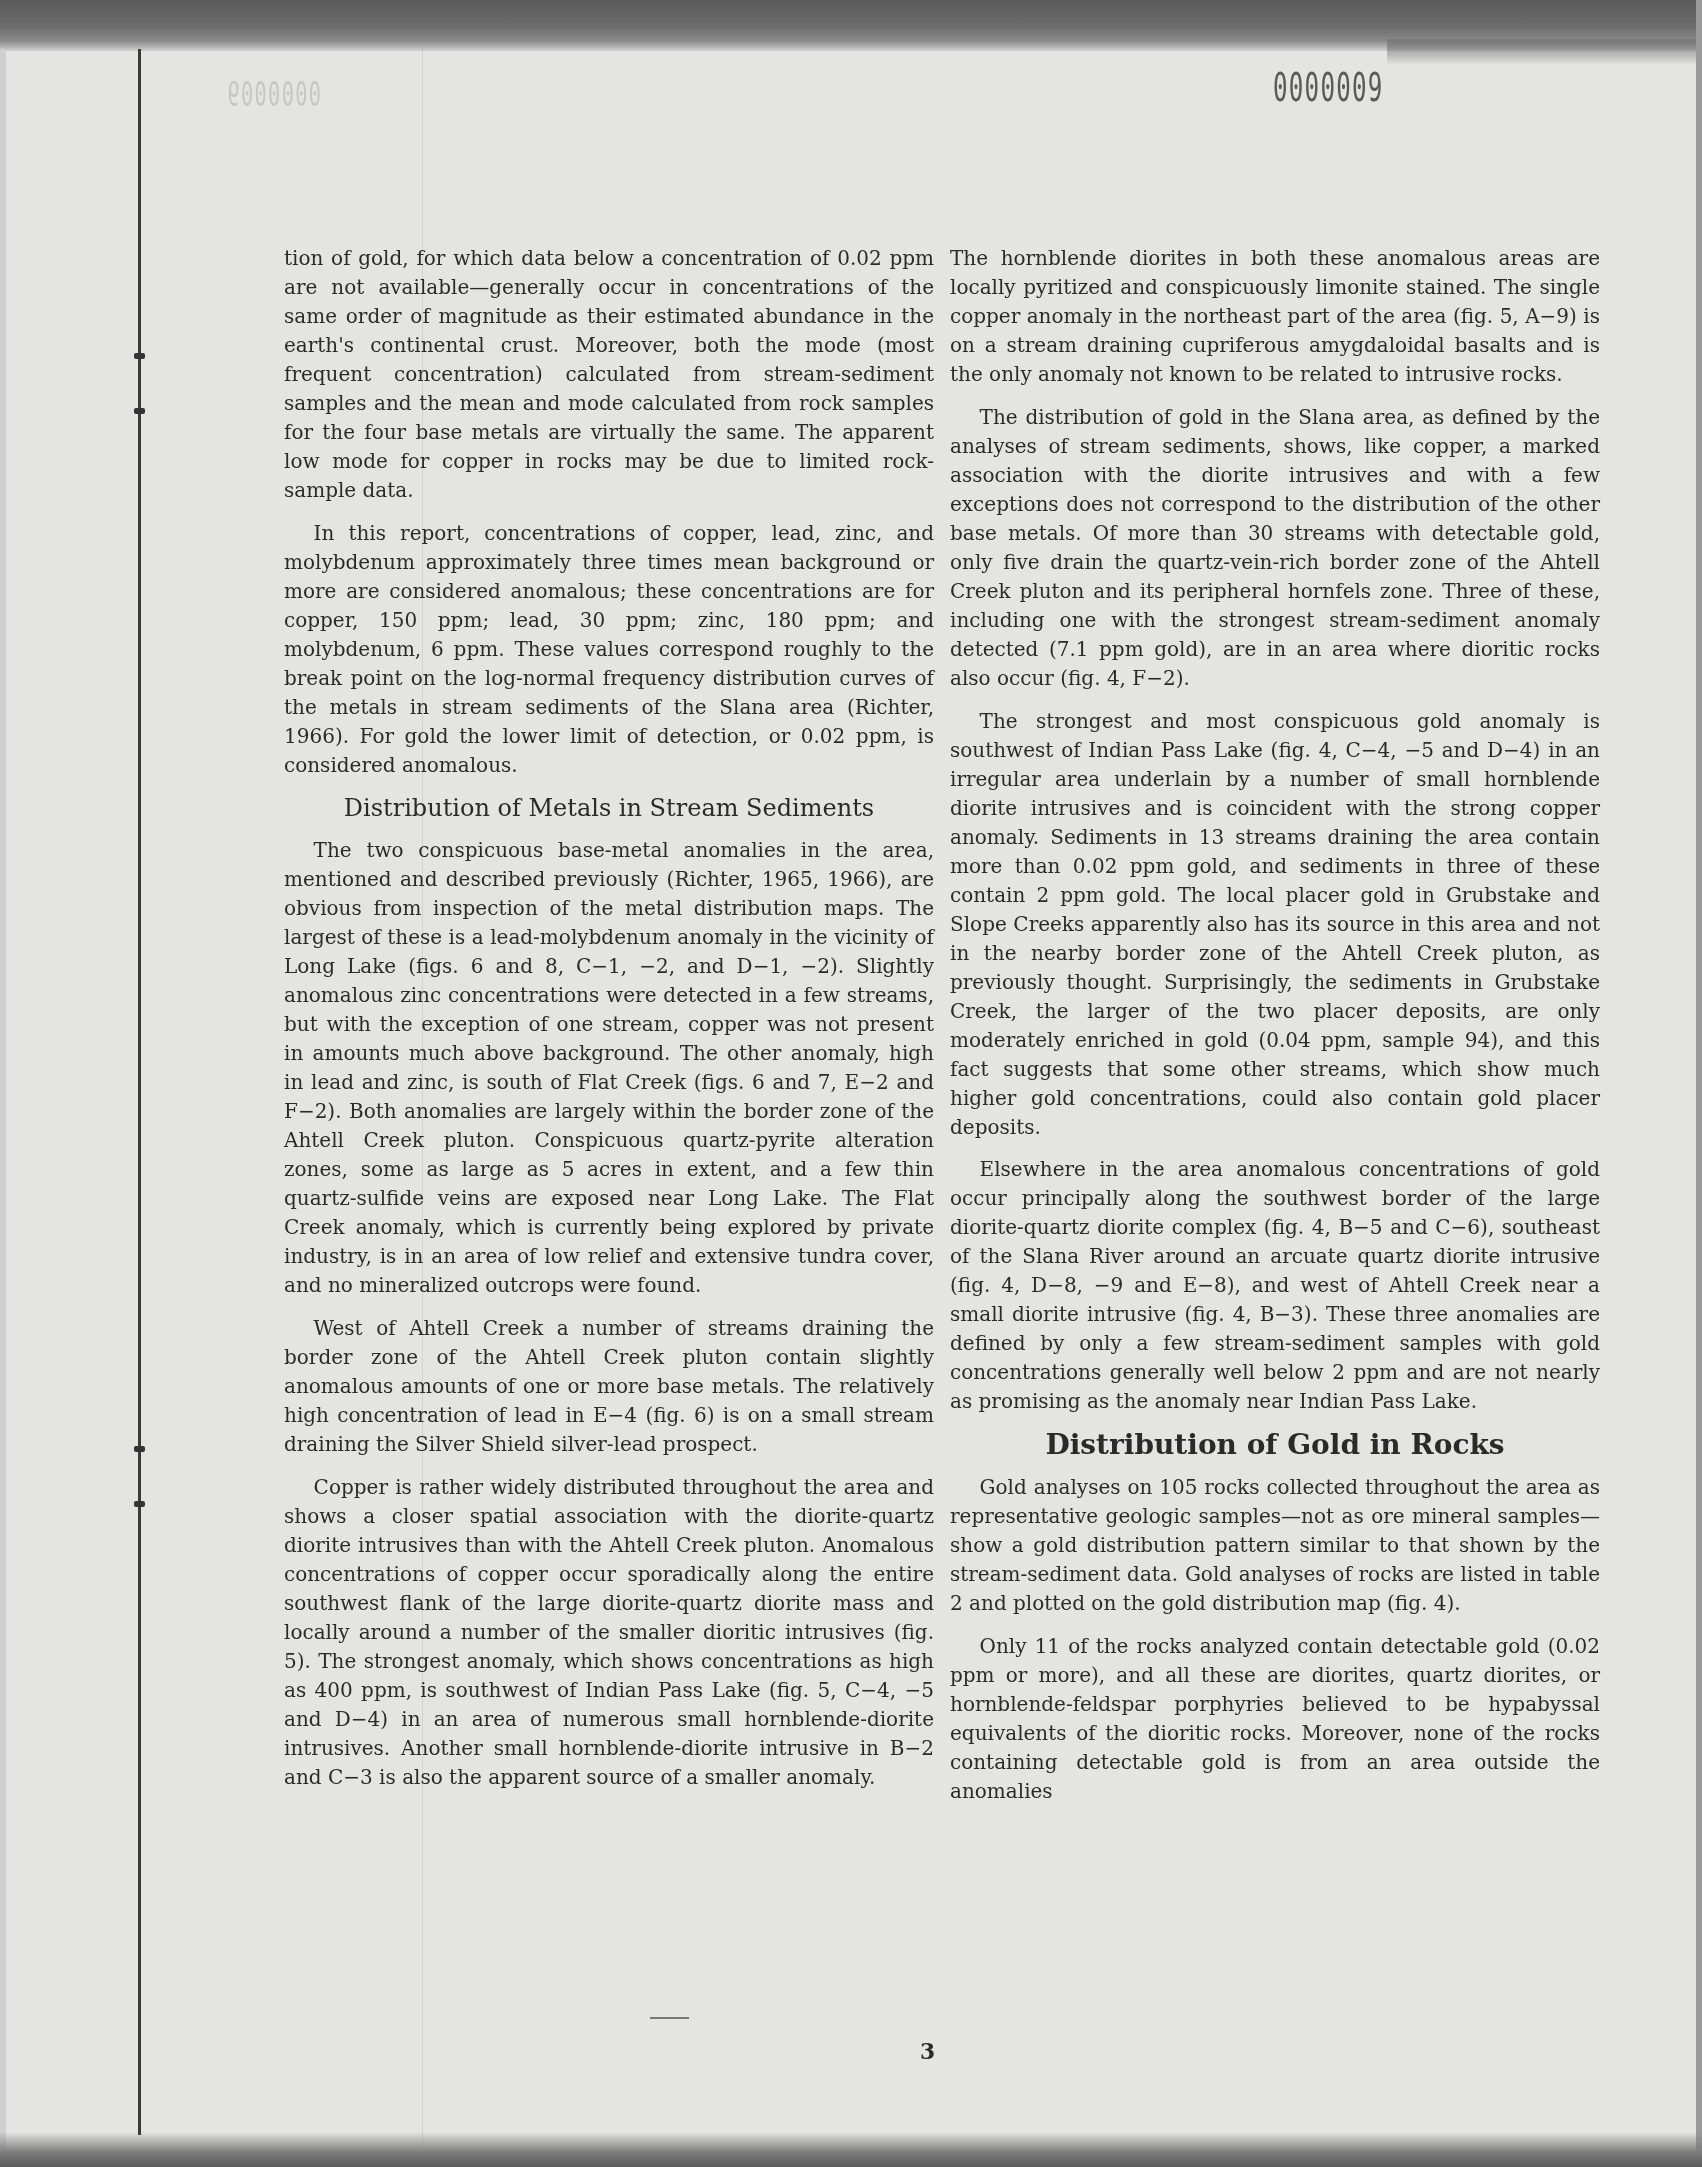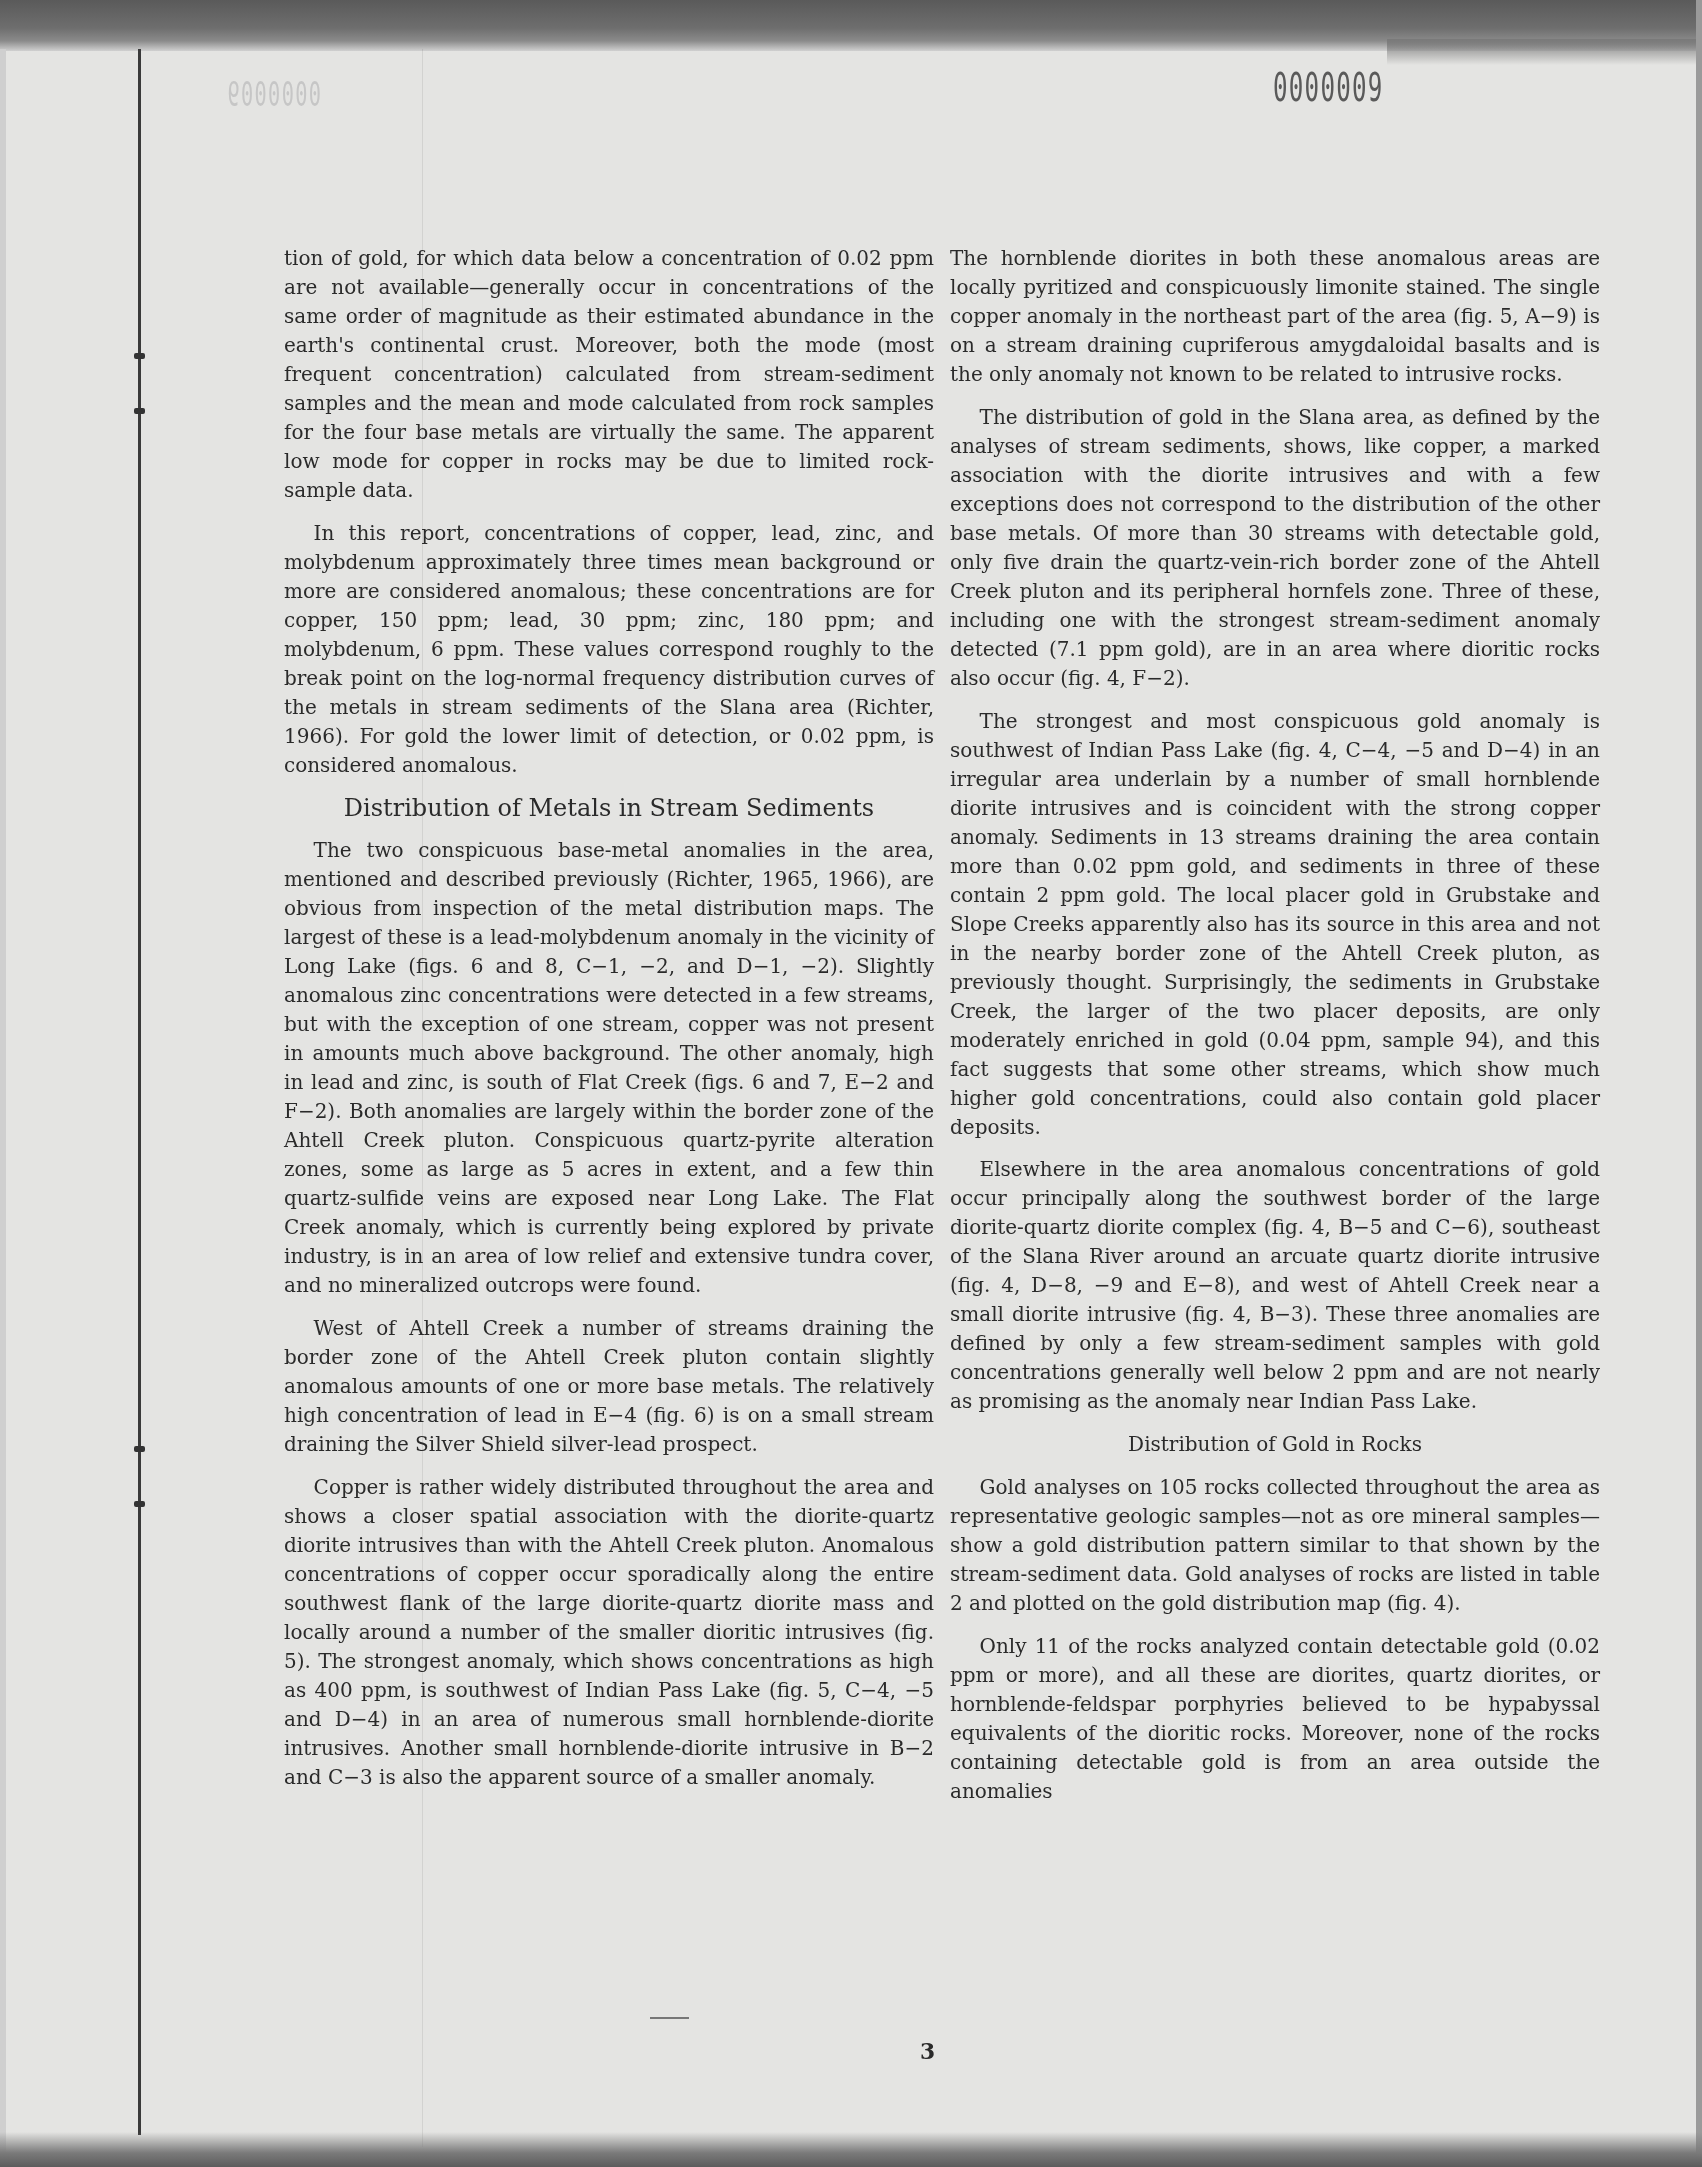--- a/index.html
+++ b/index.html
@@ -99,20 +99,20 @@
     <h2 class="heading" style="font-size: 24px; font-weight: normal;">Distribution of Metals in Stream Sediments</h2>
     <p class="para">The two conspicuous base-metal anomalies in the area, mentioned and described previously (Richter, 1965, 1966), are obvious from inspection of the metal distribution maps. The largest of these is a lead-molybdenum anomaly in the vicinity of Long Lake (figs. 6 and 8, C−1, −2, and D−1, −2). Slightly anoma­lous zinc concentrations were detected in a few streams, but with the exception of one stream, copper was not present in amounts much above background. The other anomaly, high in lead and zinc, is south of Flat Creek (figs. 6 and 7, E−2 and F−2). Both anoma­lies are largely within the border zone of the Ahtell Creek pluton. Conspicuous quartz-pyrite alteration zones, some as large as 5 acres in extent, and a few thin quartz-sulfide veins are exposed near Long Lake. The Flat Creek anomaly, which is currently being ex­plored by private industry, is in an area of low relief and extensive tundra cover, and no mineralized out­crops were found.</p>
     <p class="para">West of Ahtell Creek a number of streams draining the border zone of the Ahtell Creek pluton contain slightly anomalous amounts of one or more base metals. The relatively high concentration of lead in E−4 (fig. 6) is on a small stream draining the Silver Shield silver-lead prospect.</p>
     <p class="para">Copper is rather widely distributed throughout the area and shows a closer spatial association with the diorite-quartz diorite intrusives than with the Ahtell Creek pluton. Anomalous concentrations of copper occur sporadically along the entire southwest flank of the large diorite-quartz diorite mass and locally around a number of the smaller dioritic intrusives (fig. 5). The strongest anomaly, which shows concen­trations as high as 400 ppm, is southwest of Indian Pass Lake (fig. 5, C−4, −5 and D−4) in an area of numerous small hornblende-diorite intrusives. An­other small hornblende-diorite intrusive in B−2 and C−3 is also the apparent source of a smaller anomaly.</p>
   </div>
 <div class="column col-right" id="col-right">
     <p class="para cont">The hornblende diorites in both these anomalous areas are locally pyritized and conspicuously limonite stained. The single copper anomaly in the northeast part of the area (fig. 5, A−9) is on a stream draining cupriferous amygdaloidal basalts and is the only anom­aly not known to be related to intrusive rocks.</p>
     <p class="para">The distribution of gold in the Slana area, as de­fined by the analyses of stream sediments, shows, like copper, a marked association with the diorite intrusives and with a few exceptions does not corre­spond to the distribution of the other base metals. Of more than 30 streams with detectable gold, only five drain the quartz-vein-rich border zone of the Ahtell Creek pluton and its peripheral hornfels zone. Three of these, including one with the strongest stream-sediment anomaly detected (7.1 ppm gold), are in an area where dioritic rocks also occur (fig. 4, F−2).</p>
     <p class="para">The strongest and most conspicuous gold anomaly is southwest of Indian Pass Lake (fig. 4, C−4, −5 and D−4) in an irregular area underlain by a number of small hornblende diorite intrusives and is coincident with the strong copper anomaly. Sediments in 13 streams draining the area contain more than 0.02 ppm gold, and sediments in three of these contain 2 ppm gold. The local placer gold in Grubstake and Slope Creeks apparently also has its source in this area and not in the nearby border zone of the Ahtell Creek pluton, as previously thought. Surprisingly, the sediments in Grubstake Creek, the larger of the two placer deposits, are only moderately enriched in gold (0.04 ppm, sample 94), and this fact suggests that some other streams, which show much higher gold concen­trations, could also contain gold placer deposits.</p>
     <p class="para">Elsewhere in the area anomalous concentrations of gold occur principally along the southwest border of the large diorite-quartz diorite complex (fig. 4, B−5 and C−6), southeast of the Slana River around an ar­cuate quartz diorite intrusive (fig. 4, D−8, −9 and E−8), and west of Ahtell Creek near a small diorite intrusive (fig. 4, B−3). These three anomalies are defined by only a few stream-sediment samples with gold concentrations generally well below 2 ppm and are not nearly as promising as the anomaly near Indian Pass Lake.</p>
-    <h2 class="heading" style="font-size: 20px; font-weight: normal;">Distribution of Gold in Rocks</h2>
+    <h2 class="heading" style="font-size: 28px; font-weight: bold;">Distribution of Gold in Rocks</h2>
     <p class="para">Gold analyses on 105 rocks collected throughout the area as representative geologic samples—not as ore mineral samples—show a gold distribution pattern similar to that shown by the stream-sediment data. Gold analyses of rocks are listed in table 2 and plotted on the gold distribution map (fig. 4).</p>
     <p class="para">Only 11 of the rocks analyzed contain detectable gold (0.02 ppm or more), and all these are diorites, quartz diorites, or hornblende-feldspar porphyries believed to be hypabyssal equivalents of the dioritic rocks. Moreover, none of the rocks containing de­tectable gold is from an area outside the anomalies</p>
   </div>
 
 <div class="dash-mark"></div>
 <div class="page-number">3</div>
 
 
 </body></html>

